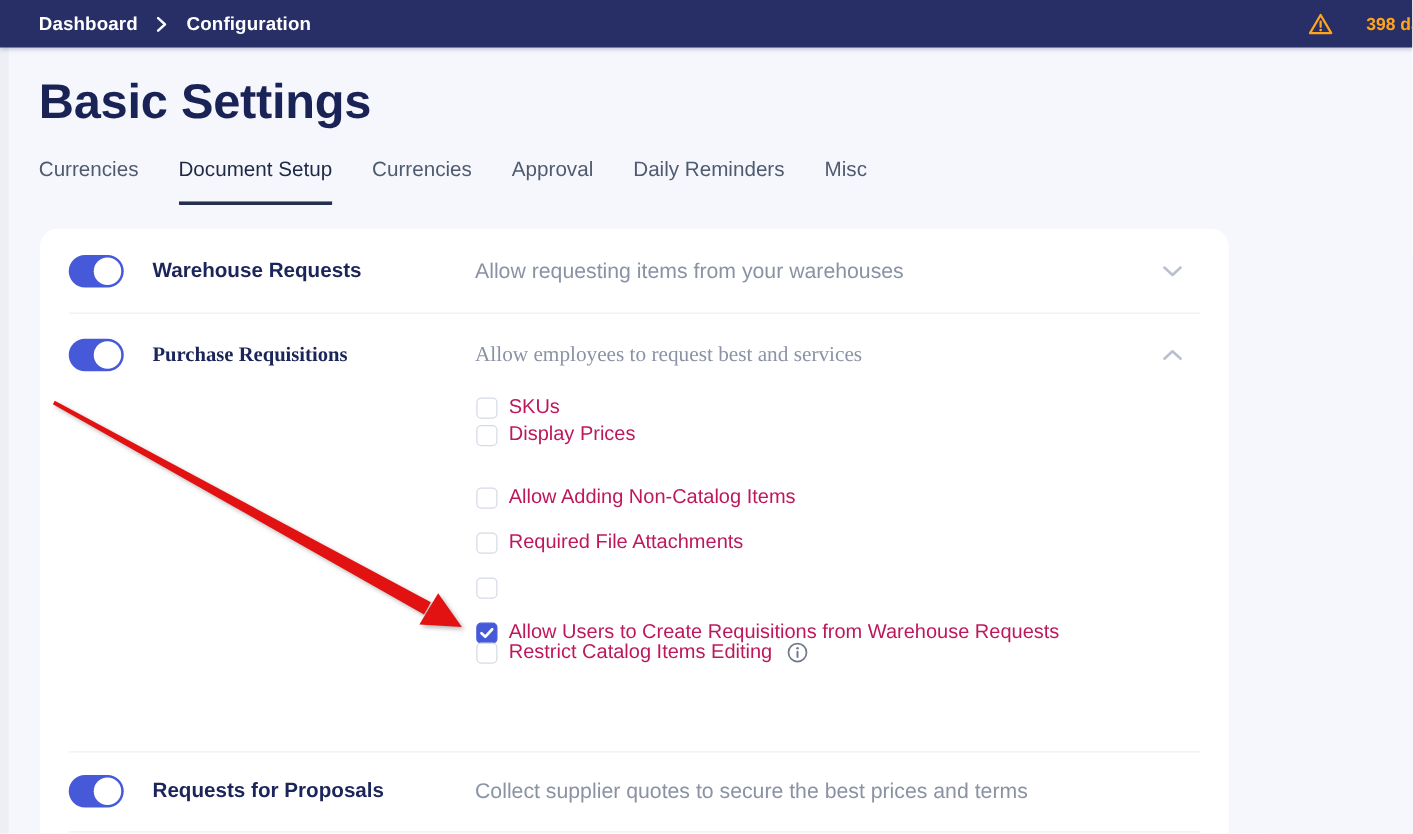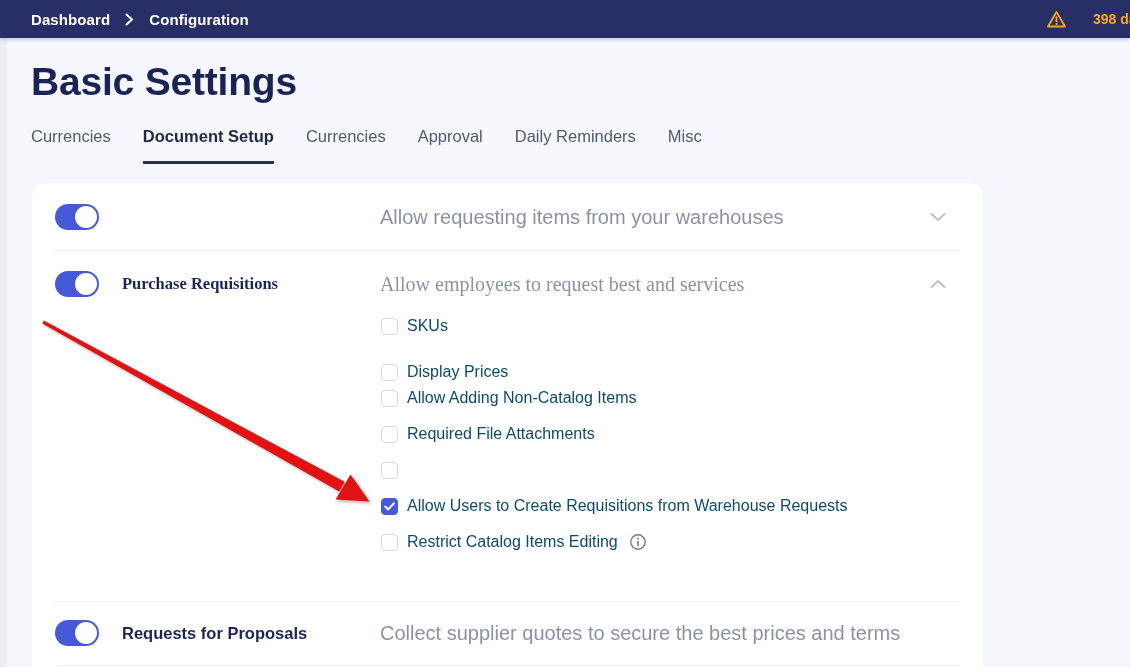--- a/index.html
+++ b/index.html
@@ -24,52 +24,52 @@
   .page-title{
     position:absolute;left:31px;top:60px;margin:0;font-size:39px;font-weight:700;
     color:#1a2356;letter-spacing:-.2px;
   }
   
   .tabs{position:absolute;left:31px;top:127px;display:flex;gap:32px;}
   .tab{
     font-size:16.5px;color:#4f5b6e;padding-bottom:15px;border-bottom:3px solid transparent;
     cursor:pointer;white-space:nowrap;
   }
-  .tab.active{color:#1d2945;font-weight:700;border-bottom-color:#25304f;border-radius:1px;}
+  .tab.active{color:#1d2945;font-weight:400;border-bottom-color:#25304f;border-radius:1px;}
   
   .card{
     position:absolute;left:32px;top:183px;width:951px;height:522px;background:#ffffff;
     border-radius:14px;z-index:1;
   }
   .sec{position:absolute;left:0;width:100%;}
   .toggle{
     position:absolute;left:23px;top:50%;transform:translateY(-50%);
     width:44px;height:26px;border-radius:13px;background:#4659d8;cursor:pointer;
   }
   .toggle .knob{
     position:absolute;right:2px;top:2px;width:22px;height:22px;border-radius:50%;background:#ffffff;
   }
   .sec-title{
     position:absolute;left:90px;top:50%;transform:translateY(-50%);
     font-size:16.5px;font-weight:700;color:#1b2559;white-space:nowrap;
   }
   .sec-desc{
     position:absolute;left:348px;top:50%;transform:translateY(-50%);
-    font-size:20px;color:#8a92a4;white-space:nowrap;
+    font-size:17px;color:#8a92a4;white-space:nowrap;
   }
   .sec-chev{position:absolute;left:898px;top:50%;transform:translateY(-50%);cursor:pointer;display:flex;}
   .divider{position:absolute;left:23px;width:905px;height:1px;background:#eef0f5;}
   
   .opt{position:absolute;left:349px;height:24px;display:flex;align-items:center;gap:9px;cursor:pointer;}
   .cb{
     width:17px;height:17px;box-sizing:border-box;border:1.5px solid #d5dae6;border-radius:4px;
     background:#ffffff;flex:0 0 auto;display:flex;align-items:center;justify-content:center;
   }
   .opt.checked .cb{background:#4659d8;border-color:#4659d8;}
-  .opt-label{font-size:16px;font-weight:500;color:#0c4a6e;white-space:nowrap;}
+  .opt-label{font-size:16px;font-weight:500;color:#be185d;white-space:nowrap;}
   .info-ic{display:flex;margin-left:2px;}
   
   .arrow-overlay{position:absolute;left:0;top:0;width:1130px;height:667px;pointer-events:none;z-index:9;}
 </style>
 </head>
 <body>
 
 <div class="screen">
 
   <div class="topbar">
@@ -106,20 +106,21 @@
     <div class="tab">Daily Reminders</div>
     <div class="tab">Misc</div>
   </div>
 
   <div class="card">
 
     <div class="sec" style="top:0;height:67px;">
       <div class="toggle">
           <div class="knob"></div>
         </div>
+      <div class="sec-title">Warehouse Requests</div>
       <div class="sec-desc">Allow requesting items from your warehouses</div>
       <span class="sec-chev">
         <svg width="16" height="9" viewBox="0 0 16 9">
             <polyline points="1.5,1.5 8,7.5 14.5,1.5" fill="none" stroke="#b9bfcd" stroke-width="2" stroke-linecap="round" stroke-linejoin="round"></polyline>
           </svg>
       </span>
     </div>
 
     <div class="divider" style="top:67px;"></div>
 
@@ -133,21 +134,21 @@
         <svg width="16" height="9" viewBox="0 0 16 9">
             <polyline points="1.5,7.5 8,1.5 14.5,7.5" fill="none" stroke="#b9bfcd" stroke-width="2" stroke-linecap="round" stroke-linejoin="round"></polyline>
           </svg>
       </span>
     </div>
 
     <div class="opt" style="top:131px;">
       <span class="cb"></span>
       <span class="opt-label">SKUs</span>
     </div>
-    <div class="opt" style="top:177px;">
+    <div class="opt" style="top:153px;">
       <span class="cb"></span>
       <span class="opt-label">Display Prices</span>
     </div>
     <div class="opt" style="top:203px;">
       <span class="cb"></span>
       <span class="opt-label">Allow Adding Non-Catalog Items</span>
     </div>
     <div class="opt" style="top:239px;">
       <span class="cb"></span>
       <span class="opt-label">Required File Attachments</span>
@@ -156,21 +157,21 @@
       <span class="cb"></span>
     </div>
     <div class="opt checked" style="top:311px;">
       <span class="cb">
         <svg width="11" height="9" viewBox="0 0 11 9">
             <polyline points="1.2,4.6 4.2,7.4 9.8,1.4" fill="none" stroke="#ffffff" stroke-width="2.1" stroke-linecap="round" stroke-linejoin="round"></polyline>
           </svg>
       </span>
       <span class="opt-label">Allow Users to Create Requisitions from Warehouse Requests</span>
     </div>
-    <div class="opt" style="top:347px;">
+    <div class="opt" style="top:327px;">
       <span class="cb"></span>
       <span class="opt-label">Restrict Catalog Items Editing</span>
       <span class="info-ic">
         <svg width="18" height="18" viewBox="0 0 18 18">
           <circle cx="9" cy="9" r="7.2" fill="none" stroke="#727b8d" stroke-width="1.4"></circle>
           <line x1="9" y1="8.3" x2="9" y2="12.6" stroke="#727b8d" stroke-width="1.6" stroke-linecap="round"></line>
           <circle cx="9" cy="5.5" r="1" fill="#727b8d"></circle>
         </svg>
       </span>
     </div>

